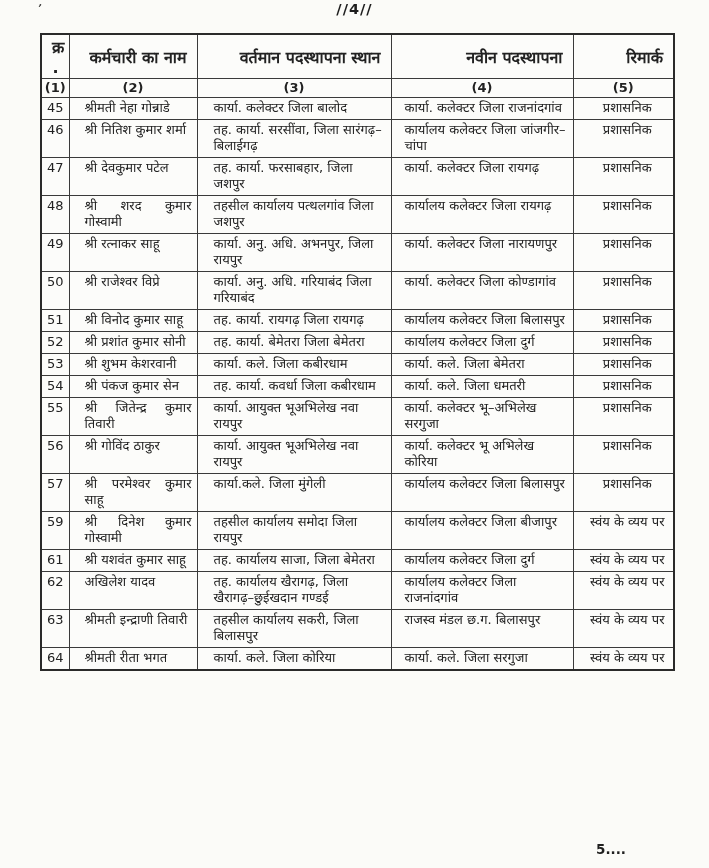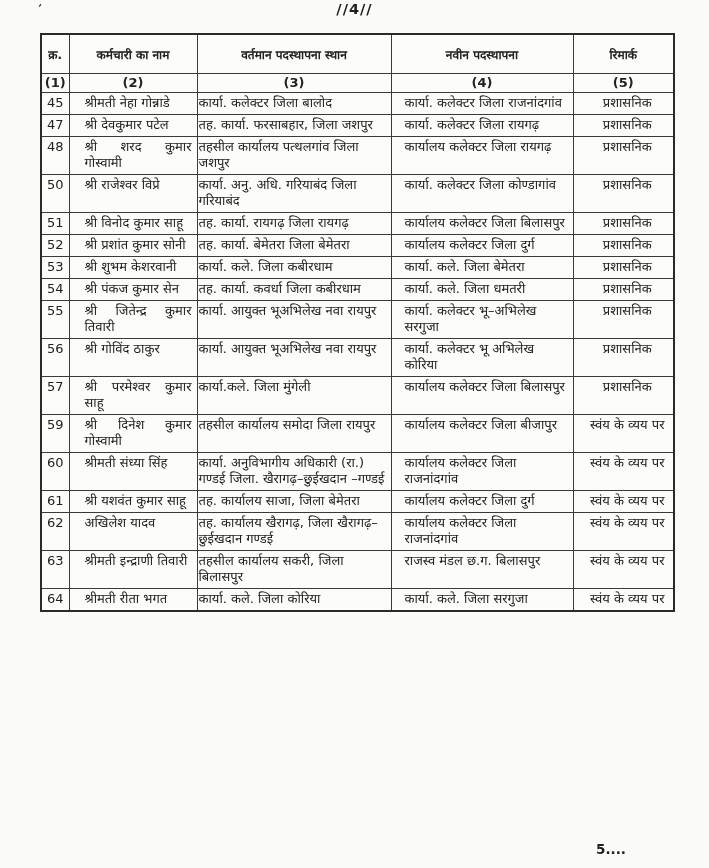--- a/index.html
+++ b/index.html
@@ -51,24 +51,24 @@
     word-wrap: break-word;
   }
   col.w-sno  { width: 28px;  }
   col.w-name { width: 128px; }
   col.w-cur  { width: 194px; }
   col.w-new  { width: 182px; }
   col.w-rem  { width: 101px; }
   tr.hdr th {
     height: 36px;
     vertical-align: middle;
-    text-align: center;
+    text-align: right;
     font-weight: 700;
-    font-size: 12px;
-    padding: 1px 4px;
+    font-size: 16px;
+    padding: 1px 10px;
   }
   tr.idx td {
     height: 17px;
     text-align: center;
     font-weight: 600;
     font-size: 13px;
     padding: 0 2px 1px;
     vertical-align: middle;
   }
   tbody td {
@@ -79,21 +79,21 @@
   td.c-sno {
     text-align: center;
     padding-top: 2px;
   }
   td.c-name {
     text-align: justify;
     padding-left: 15px;
     padding-right: 5px;
   }
   td.c-cur {
-    padding-left: 1px;
+    padding-left: 16px;
     padding-right: 4px;
   }
   td.c-new {
     padding-left: 13px;
     padding-right: 4px;
   }
   td.c-rem {
     text-align: center;
     padding-left: 14px;
     padding-right: 6px;
@@ -139,34 +139,48 @@
   </thead>
   <tbody id="table-body">
       <tr>
         <td class="c-sno">45</td>
         <td class="c-name">श्रीमती नेहा गोन्नाडे</td>
         <td class="c-cur">कार्या. कलेक्टर जिला बालोद</td>
         <td class="c-new">कार्या. कलेक्टर जिला राजनांदगांव</td>
         <td class="c-rem">प्रशासनिक</td>
       </tr>
       <tr>
+        <td class="c-sno">46</td>
+        <td class="c-name">श्री नितिश कुमार शर्मा</td>
+        <td class="c-cur">तह. कार्या. सरसींवा, जिला सारंगढ़–बिलाईगढ़</td>
+        <td class="c-new">कार्यालय कलेक्टर जिला जांजगीर–चांपा</td>
+        <td class="c-rem">प्रशासनिक</td>
+      </tr>
+      <tr>
         <td class="c-sno">47</td>
         <td class="c-name">श्री देवकुमार पटेल</td>
         <td class="c-cur">तह. कार्या. फरसाबहार, जिला जशपुर</td>
         <td class="c-new">कार्या. कलेक्टर जिला रायगढ़</td>
         <td class="c-rem">प्रशासनिक</td>
       </tr>
       <tr>
         <td class="c-sno">48</td>
         <td class="c-name">श्री शरद कुमार गोस्वामी</td>
         <td class="c-cur">तहसील कार्यालय पत्थलगांव जिला जशपुर</td>
         <td class="c-new">कार्यालय कलेक्टर जिला रायगढ़</td>
         <td class="c-rem">प्रशासनिक</td>
       </tr>
       <tr>
+        <td class="c-sno">49</td>
+        <td class="c-name">श्री रत्नाकर साहू</td>
+        <td class="c-cur">कार्या. अनु. अधि. अभनपुर, जिला रायपुर</td>
+        <td class="c-new">कार्या. कलेक्टर जिला नारायणपुर</td>
+        <td class="c-rem">प्रशासनिक</td>
+      </tr>
+      <tr>
         <td class="c-sno">50</td>
         <td class="c-name">श्री राजेश्वर विप्रे</td>
         <td class="c-cur">कार्या. अनु. अधि. गरियाबंद जिला गरियाबंद</td>
         <td class="c-new">कार्या. कलेक्टर जिला कोण्डागांव</td>
         <td class="c-rem">प्रशासनिक</td>
       </tr>
       <tr>
         <td class="c-sno">51</td>
         <td class="c-name">श्री विनोद कुमार साहू</td>
         <td class="c-cur">तह. कार्या. रायगढ़ जिला रायगढ़</td>
@@ -216,27 +230,20 @@
         <td class="c-rem">प्रशासनिक</td>
       </tr>
       <tr>
         <td class="c-sno">59</td>
         <td class="c-name">श्री दिनेश कुमार गोस्वामी</td>
         <td class="c-cur">तहसील कार्यालय समोदा जिला  रायपुर</td>
         <td class="c-new">कार्यालय कलेक्टर जिला बीजापुर</td>
         <td class="c-rem">स्वंय के व्यय पर</td>
       </tr>
       <tr>
-        <td class="c-sno">60</td>
-        <td class="c-name">श्रीमती संध्या सिंह</td>
-        <td class="c-cur">कार्या. अनुविभागीय अधिकारी (रा.) गण्डई जिला. खैरागढ़–छुईखदान –गण्डई</td>
-        <td class="c-new">कार्यालय कलेक्टर जिला राजनांदगांव</td>
-        <td class="c-rem">स्वंय के व्यय पर</td>
-      </tr>
-      <tr>
         <td class="c-sno">61</td>
         <td class="c-name">श्री यशवंत कुमार साहू</td>
         <td class="c-cur">तह. कार्यालय साजा, जिला बेमेतरा</td>
         <td class="c-new">कार्यालय कलेक्टर जिला दुर्ग</td>
         <td class="c-rem">स्वंय के व्यय पर</td>
       </tr>
       <tr>
         <td class="c-sno">62</td>
         <td class="c-name">अखिलेश  यादव</td>
         <td class="c-cur">तह. कार्यालय खैरागढ़, जिला खैरागढ़–छुईखदान गण्डई</td>

